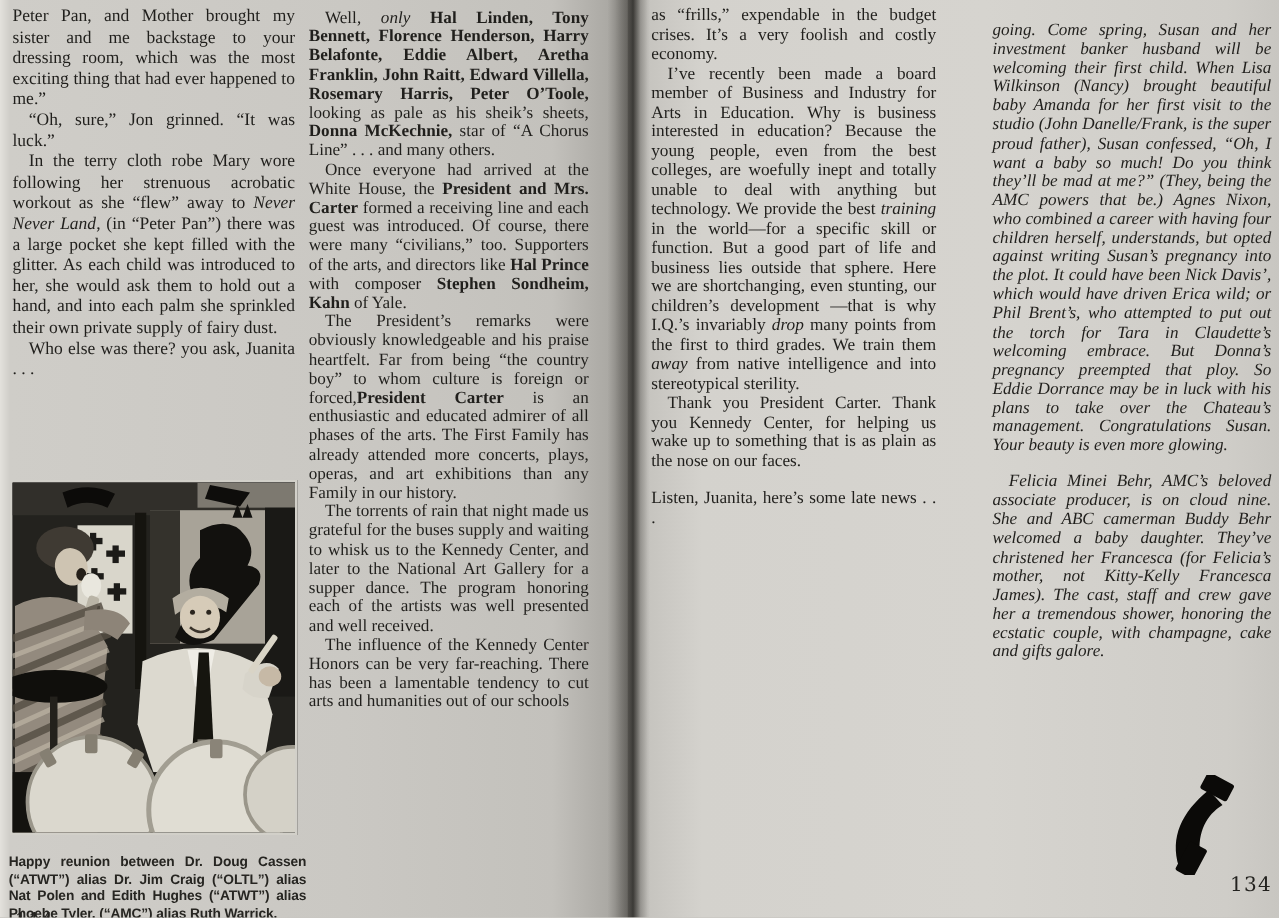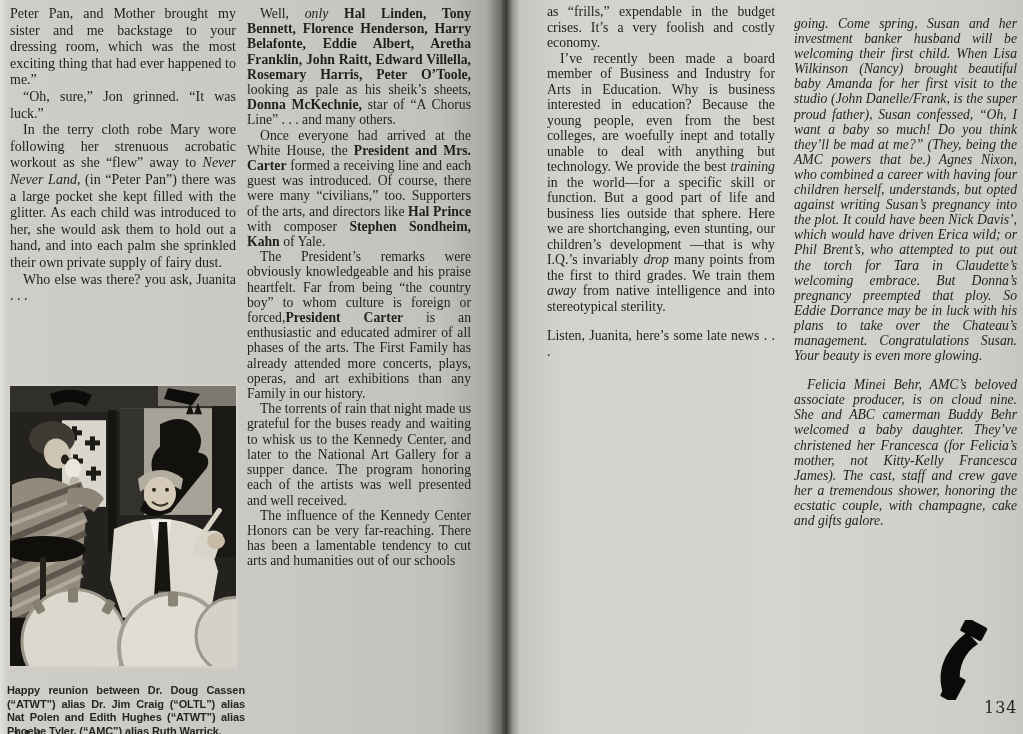--- a/index.html
+++ b/index.html
@@ -22,21 +22,21 @@
     position:absolute;top:0;left:486px;width:34px;height:734px;z-index:1;
     background:linear-gradient(90deg,rgba(60,58,54,0) 0%,rgba(60,58,54,.45) 45%,rgba(28,27,24,.75) 60%,rgba(60,58,54,.25) 78%,rgba(60,58,54,0) 100%);
   }
   .col{
     position:absolute;z-index:2;color:#201f1c;
     text-align:justify;
     font-family:Liberation Serif, serif;
   }
   #c1{left:10px;top:6px;width:226px;font-size:14px;line-height:16.6px;}
   #c2{left:247px;top:6px;width:224px;font-size:13.7px;line-height:15.2px;}
-  #c3{left:547px;top:4px;width:228px;font-size:13.8px;line-height:15.5px;}
+  #c3{left:521px;top:4px;width:228px;font-size:13.8px;line-height:15.5px;}
   #c4{left:794px;top:4px;width:223px;font-size:13.7px;line-height:15.1px;margin-top:12px;}
   .para{margin:0;}
   .ind{text-indent:13px;}
   .gap{margin-top:14px;}
   .sb{font-weight:bold;}
   .si{font-style:italic;}
   .italic-col .sn{font-style:italic;}
   .photo-frame{
     position:absolute;left:8px;top:384px;width:230px;height:284px;z-index:2;
     background:#23221e;border:2px solid #d2d0c9;box-sizing:border-box;
@@ -66,26 +66,27 @@
   <div class="col" id="c1">
       <p class="para"><span class="sn">Peter Pan, and Mother brought my sister and me backstage to your dressing room, which was the most exciting thing that had ever happened to me.”</span></p>
       <p class="para ind"><span class="sn">“Oh, sure,” Jon grinned. “It was luck.”</span></p>
       <p class="para ind"><span class="sn">In the terry cloth robe Mary wore following her strenuous acrobatic workout as she “flew” away to </span><span class="si">Never Never Land</span><span class="sn">, (in “Peter Pan”) there was a large pocket she kept filled with the glitter. As each child was introduced to her, she would ask them to hold out a hand, and into each palm she sprinkled their own private supply of fairy dust.</span></p>
       <p class="para ind"><span class="sn">Who else was there? you ask, Juanita . . .</span></p>
     </div>
   <div class="col" id="c2">
       <p class="para ind"><span class="sn">Well, </span><span class="si">only</span><span class="sn"> </span><span class="sb">Hal Linden, Tony Bennett, Florence Henderson, Harry Belafonte, Eddie Albert, Aretha Franklin, John Raitt, Edward Villella, Rosemary Harris, Peter O’Toole,</span><span class="sn"> looking as pale as his sheik’s sheets, </span><span class="sb">Donna McKechnie,</span><span class="sn"> star of “A Chorus Line” . . . and many others.</span></p>
       <p class="para ind"><span class="sn">Once everyone had arrived at the White House, the </span><span class="sb">President and Mrs. Carter</span><span class="sn"> formed a receiving line and each guest was introduced. Of course, there were many “civilians,” too. Supporters of the arts, and directors like </span><span class="sb">Hal Prince</span><span class="sn"> with composer </span><span class="sb">Stephen Sondheim, Kahn</span><span class="sn"> of Yale.</span></p>
       <p class="para ind"><span class="sn">The President’s remarks were obviously knowledgeable and his praise heartfelt. Far from being “the country boy” to whom culture is foreign or forced,</span><span class="sb">President Carter</span><span class="sn"> is an enthusiastic and educated admirer of all phases of the arts. The First Family has already attended more concerts, plays, operas, and art exhibitions than any Family in our history.</span></p>
-      <p class="para ind"><span class="sn">The torrents of rain that night made us grateful for the buses ready and waiting to whisk us to the Kennedy Center, and later to the National Art Gallery for a supper dance. The program honoring each of the artists was well presented and well received.</span></p>
+      <p class="para ind"><span class="sn">The torrents of rain that night made us grateful for the buses supply and waiting to whisk us to the Kennedy Center, and later to the National Art Gallery for a supper dance. The program honoring each of the artists was well presented and well received.</span></p>
       <p class="para ind"><span class="sn">The influence of the Kennedy Center Honors can be very far-reaching. There has been a lamentable tendency to cut arts and humanities out of our schools</span></p>
     </div>
   <div class="col" id="c3">
       <p class="para"><span class="sn">as “frills,” expendable in the budget crises. It’s a very foolish and costly economy.</span></p>
       <p class="para ind"><span class="sn">I’ve recently been made a board member of Business and Industry for Arts in Education. Why is business interested in education? Because the young people, even from the best colleges, are woefully inept and totally unable to deal with anything but technology. We provide the best </span><span class="si">training</span><span class="sn"> in the world—for a specific skill or function. But a good part of life and business lies outside that sphere. Here we are shortchanging, even stunting, our children’s development —that is why I.Q.’s invariably </span><span class="si">drop</span><span class="sn"> many points from the first to third grades. We train them </span><span class="si">away</span><span class="sn"> from native intelligence and into stereotypical sterility.</span></p>
+      <p class="para ind"><span class="sn">Thank you President Carter. Thank you Kennedy Center, for helping us wake up to something that is as plain as the nose on our faces.</span></p>
       <p class="para gap"><span class="sn">Listen, Juanita, here’s some late news . . .</span></p>
     </div>
   <div class="col italic-col" id="c4">
       <p class="para"><span class="sn">going. Come spring, Susan and her investment banker husband will be welcoming their first child. When Lisa Wilkinson (Nancy) brought beautiful baby Amanda for her first visit to the studio (John Danelle/Frank, is the super proud father), Susan confessed, “Oh, I want a baby so much! Do you think they’ll be mad at me?” (They, being the AMC powers that be.) Agnes Nixon, who combined a career with having four children herself, understands, but opted against writing Susan’s pregnancy into the plot. It could have been Nick Davis’, which would have driven Erica wild; or Phil Brent’s, who attempted to put out the torch for Tara in Claudette’s welcoming embrace. But Donna’s pregnancy preempted that ploy. So Eddie Dorrance may be in luck with his plans to take over the Chateau’s management. Congratulations Susan. Your beauty is even more glowing.</span></p>
       <p class="para ind gap"><span class="sn">Felicia Minei Behr, AMC’s beloved associate producer, is on cloud nine. She and ABC camerman Buddy Behr welcomed a baby daughter. They’ve christened her Francesca (for Felicia’s mother, not Kitty-Kelly Francesca James). The cast, staff and crew gave her a tremendous shower, honoring the ecstatic couple, with champagne, cake and gifts galore.</span></p>
     </div>
 
   <div class="photo-frame">
     <svg viewBox="0 0 226 278" preserveAspectRatio="none">
       <rect width="226" height="278" fill="#23221e"></rect>

